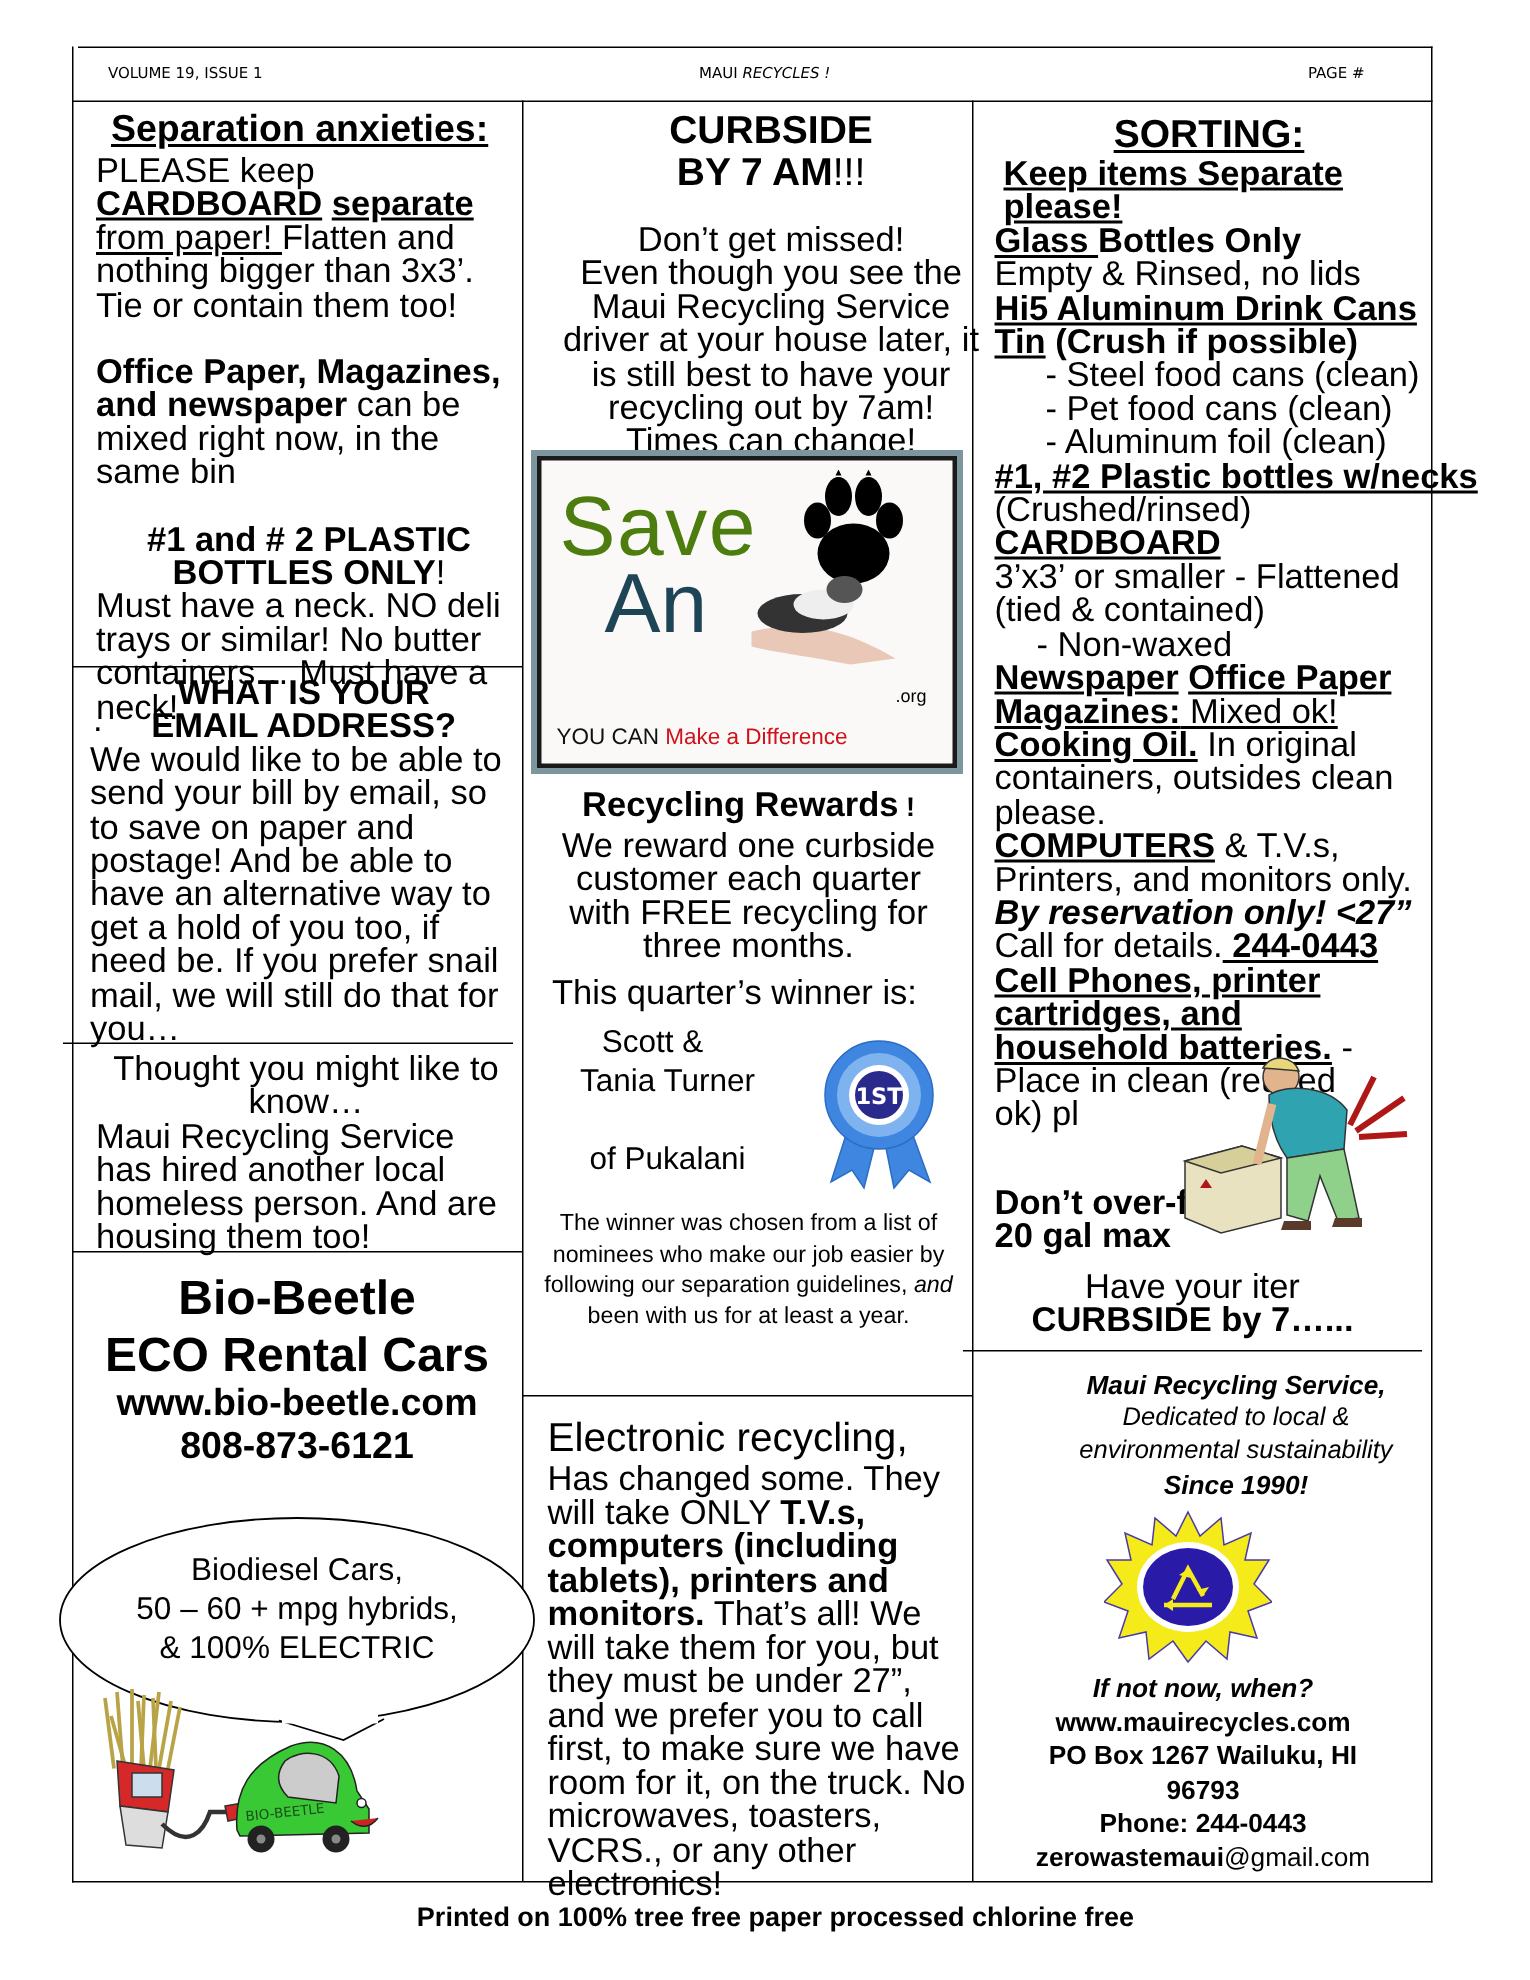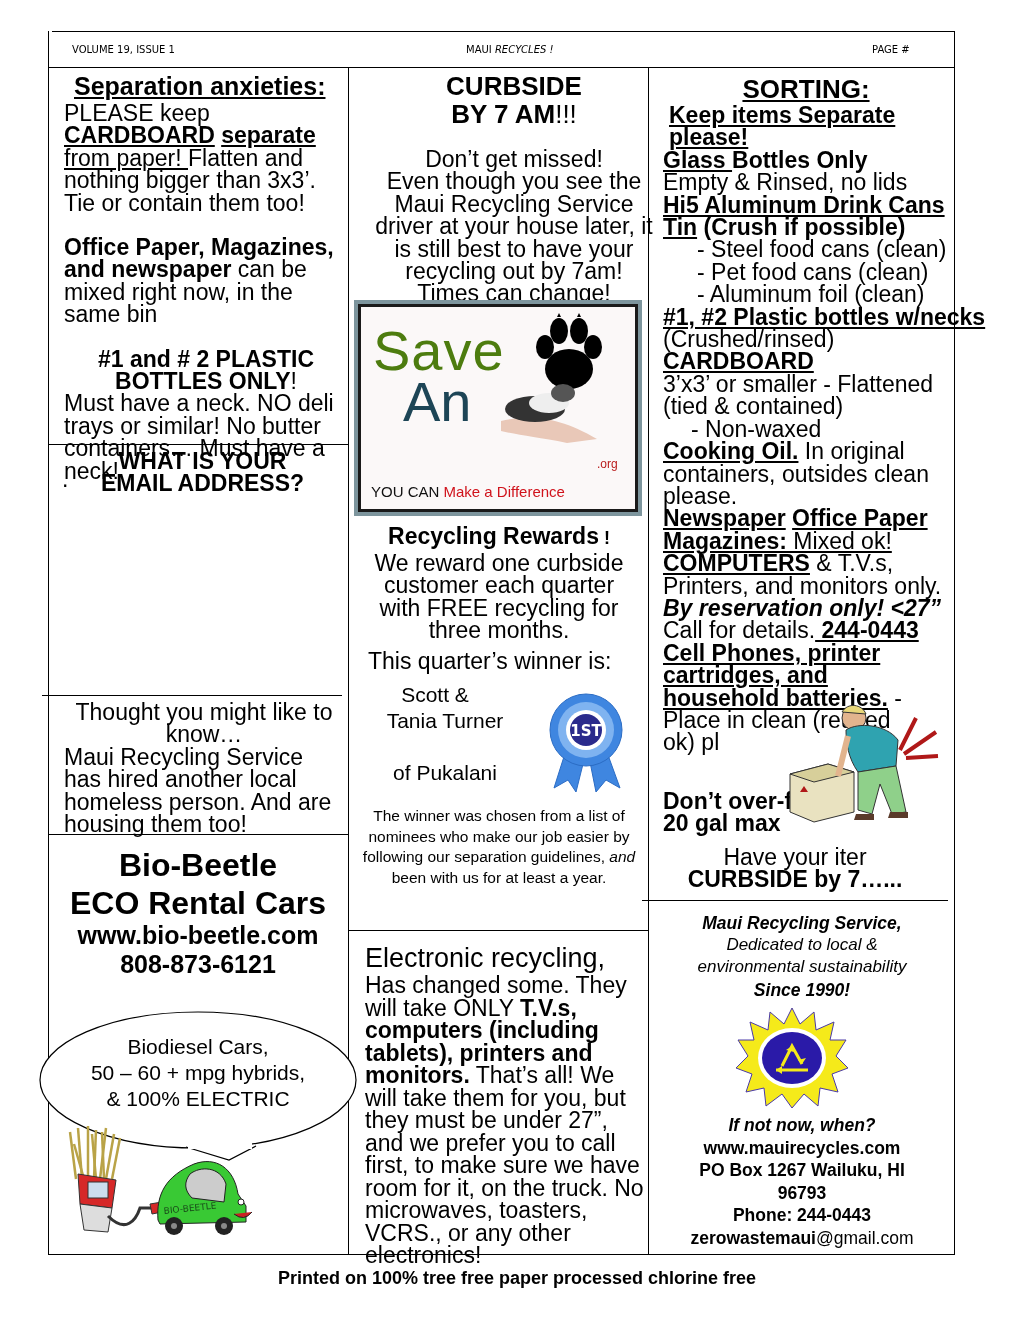--- a/index.html
+++ b/index.html
@@ -56,20 +56,21 @@
   </div>
   <div class="t17" style="width:288px;">Must have a neck. NO deli trays or similar! No butter containers…   Must have a neck!</div>
 </div>
 
 <div class="abs" style="left:60px; top:450px; width:285px;">
   <div class="t17 b center" style="position:relative;">
     <span class="blk">WHAT IS YOUR</span>
     <span class="blk">EMAIL ADDRESS?</span>
     <span style="position:absolute; left:2px; top:18px; font-weight:normal;">.</span>
   </div>
+  <div class="t17">We would like to be able to send your bill by email, so to save on paper and postage! And be able to have an alternative way to get a hold of you too, if need be.  If you prefer snail mail, we will still do that for you…</div>
 </div>
 
 <div class="abs" style="left:64px; top:701px; width:280px;">
   <div class="t17 center" style="padding:0 4px;">Thought you might like to know…</div>
   <div class="t17" style="margin-top:0px;">Maui Recycling Service has hired another local homeless person. And are housing them too!</div>
 </div>
 
 <div class="abs center b" style="left:48px; top:846px; width:300px;">
   <div style="font-size:32px; line-height:38px;">Bio-Beetle</div>
   <div style="font-size:32px; line-height:38px;">ECO Rental Cars</div>
@@ -126,21 +127,21 @@
   <div class="t17" style="margin-top:20px;">Don’t get missed!</div>
   <div class="t17" style="padding:0 2px;">Even though you see the Maui Recycling Service driver at your house later, it is still best to have your recycling out by 7am!</div>
   <div class="t17">Times can change!</div>
 </div>
 
 <div class="abs" style="left:354px; top:300px; width:288px; height:216px; background:#7d959d; padding:4px;">
   <div style="width:100%; height:100%; background:#1a1a1a; padding:3px;">
     <div style="position:relative; width:100%; height:100%; background:#fbf8f8; overflow:hidden;">
       <div style="position:absolute; left:12px; top:16px; font-size:56px; line-height:56px; color:#4d7c0f; letter-spacing:1px;">Save</div>
       <div style="position:absolute; left:42px; top:67px; font-size:56px; line-height:56px; color:#1d4556;">An</div>
-      <div style="position:absolute; left:236px; top:150px; font-size:12px; color:#b91c1c;">.org</div>
+      <div style="position:absolute; left:236px; top:150px; font-size:12px; color:#000000;">.org</div>
       <div style="position:absolute; left:10px; top:176px; font-size:15px; white-space:nowrap;">
         <span style="color:#111;">YOU CAN </span><span style="color:#d0121b;">Make a Difference</span>
       </div>
       <svg style="position:absolute; left:168px; top:6px;" width="80" height="84" viewBox="0 0 80 84">
         <ellipse cx="40" cy="56" rx="24" ry="20" fill="#000"></ellipse>
         <ellipse cx="16" cy="34" rx="9" ry="12" fill="#000"></ellipse>
         <ellipse cx="30" cy="18" rx="9" ry="13" fill="#000"></ellipse>
         <ellipse cx="50" cy="18" rx="9" ry="13" fill="#000"></ellipse>
         <ellipse cx="64" cy="34" rx="9" ry="12" fill="#000"></ellipse>
         <path d="M28 4 L30 0 L32 4 Z M48 4 L50 0 L52 4 Z" fill="#000"></path>
@@ -197,25 +198,25 @@
   <div class="t17 b u">Hi5 Aluminum Drink Cans</div>
   <div class="t17 b"><span class="u">Tin</span><span>  (Crush if possible)</span></div>
   <div class="t17 ind">- Steel food cans (clean)</div>
   <div class="t17 ind">- Pet food cans (clean)</div>
   <div class="t17 ind">- Aluminum foil (clean)</div>
   <div class="t17 b u" style="white-space:nowrap;">#1, #2  Plastic bottles w/necks</div>
   <div class="t17">(Crushed/rinsed)</div>
   <div class="t17 b u">CARDBOARD</div>
   <div class="t17">3’x3’ or smaller  - Flattened (tied &amp; contained)</div>
   <div class="t17 ind2">- Non-waxed</div>
-  <div class="t17" style="width:270px;"><span class="b u">Cooking Oil.</span><span> In original containers, outsides clean please.</span></div>
   <div class="t17">
     <span class="b u">Newspaper</span> <span class="b u">Office Paper</span>
     <span class="b u">Magazines:</span><span class="u"> Mixed ok!</span>
   </div>
+  <div class="t17" style="width:270px;"><span class="b u">Cooking Oil.</span><span> In original containers, outsides clean please.</span></div>
   <div class="t17"><span class="b u">COMPUTERS</span><span> &amp; T.V.s, Printers, and monitors only.  </span><span class="b i">By reservation only! &lt;27”</span></div>
   <div class="t17"><span>Call for details.</span><span class="b u"> 244-0443</span></div>
   <div class="t17" style="width:260px;"><span class="b u">Cell Phones, printer cartridges, and household batteries.</span><span> - Place in clean (reused ok) pl</span></div>
   <div class="t17 b" style="margin-top:36px;">
     <span class="blk">Don’t over-fil</span>
     <span class="blk">20 gal max</span>
   </div>
 </div>
 
 <svg class="abs" style="left:788px; top:702px;" width="160" height="124" viewBox="0 0 160 124">
@@ -229,21 +230,21 @@
   <path d="M70 70 L108 64 L118 110 L104 112 L92 82 L84 112 L70 108 Z" fill="#8fd08a" stroke="#333"></path>
   <path d="M68 112 L86 112 L86 118 L66 118 Z M102 110 L120 110 L120 116 L100 116 Z" fill="#5a3a2a"></path>
   <path d="M60 34 L50 74" stroke="#e2b48e" stroke-width="6"></path>
 </svg>
 
 <div class="abs center" style="left:660px; top:846px; width:270px;">
   <div class="t17">Have your iter</div>
   <div class="t17 b">CURBSIDE by 7…...</div>
 </div>
 
-<div class="abs center" style="left:650px; top:912px; width:304px;">
+<div class="abs center" style="left:672px; top:912px; width:304px;">
   <div class="b i" style="font-size:17.5px; line-height:22px;">Maui Recycling Service,</div>
   <div class="i" style="font-size:17px; line-height:22px;">Dedicated to local &amp;</div>
   <div class="i" style="font-size:17px; line-height:22px;">environmental sustainability</div>
   <div class="b i" style="font-size:17.5px; line-height:24px;">Since 1990!</div>
 </div>
 
 <svg class="abs" style="left:736px; top:1006px;" width="112" height="104" viewBox="0 0 112 104">
   <g fill="#f5ea1a" stroke="#4a3aa8" stroke-width="1">
     <path d="M56 2 L64 18 L78 6 L80 24 L98 16 L94 34 L110 34 L100 50 L112 62 L96 68 L102 86 L84 82 L82 100 L68 88 L56 102 L46 88 L30 100 L28 82 L10 86 L16 68 L0 62 L12 50 L2 34 L18 34 L14 16 L32 24 L34 6 L48 18 Z"></path>
   </g>

